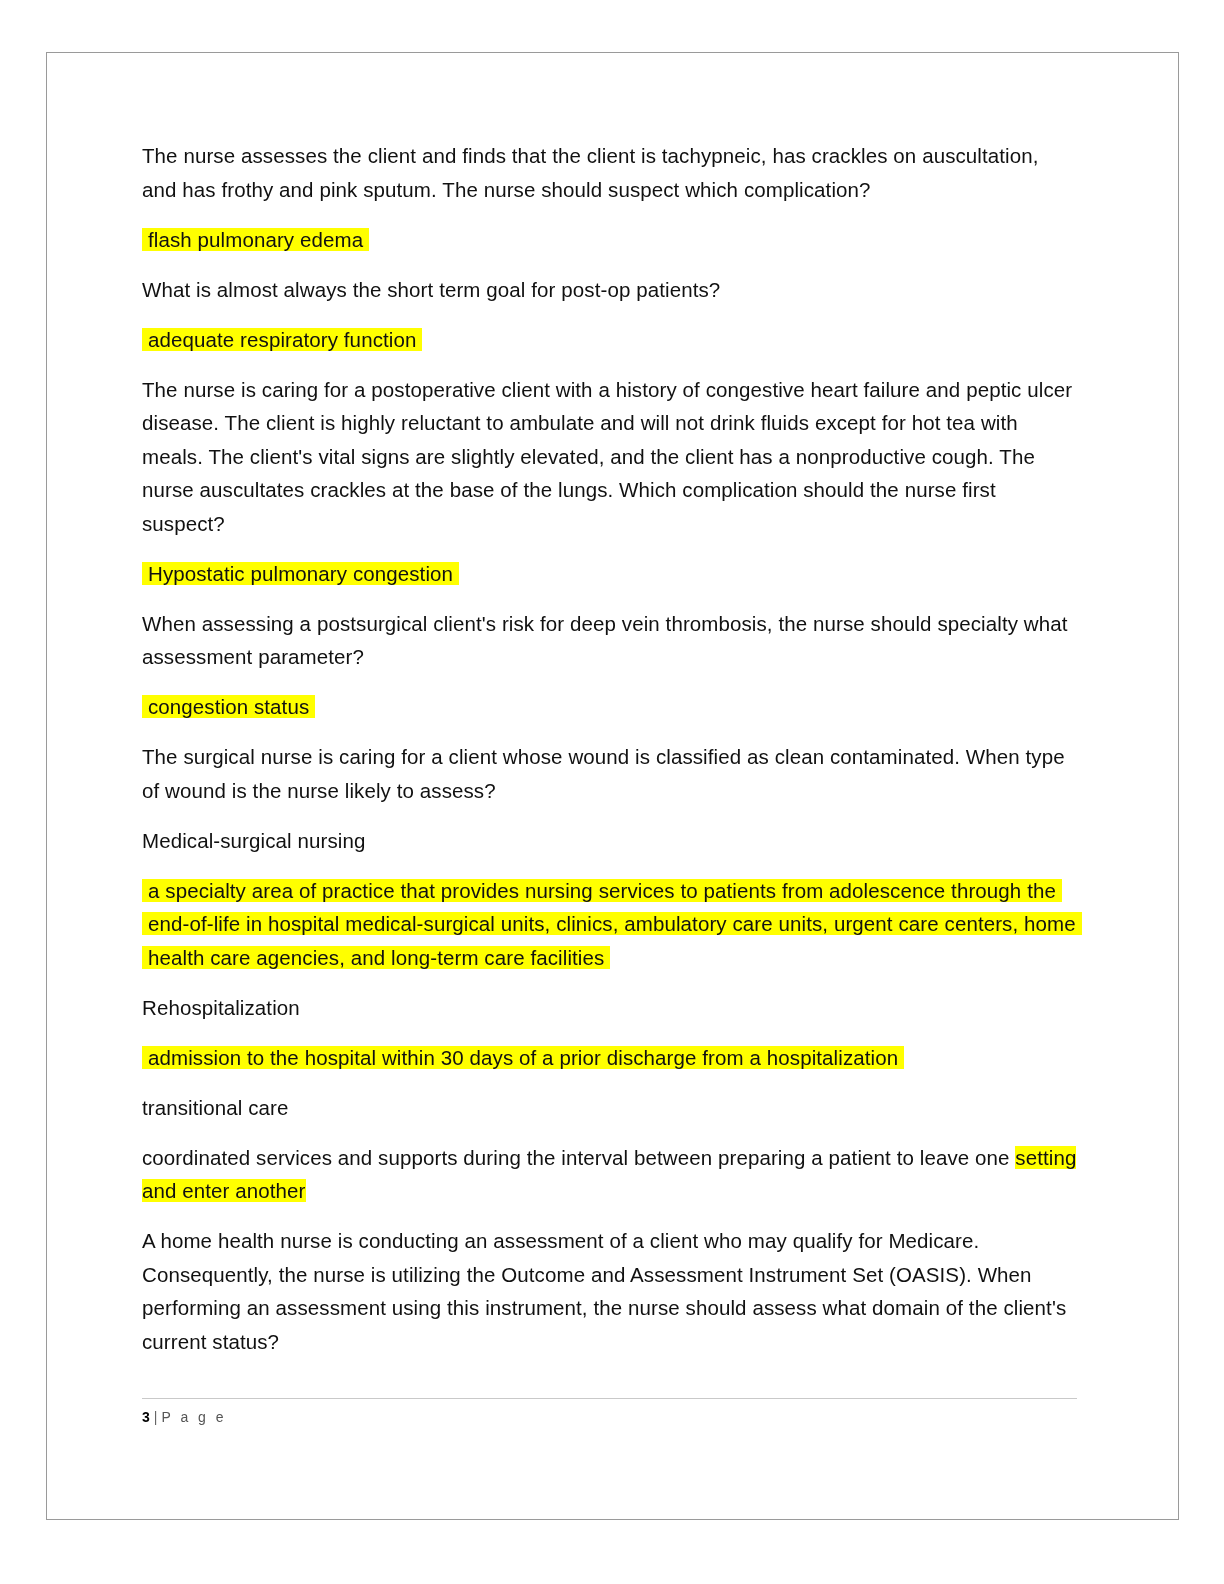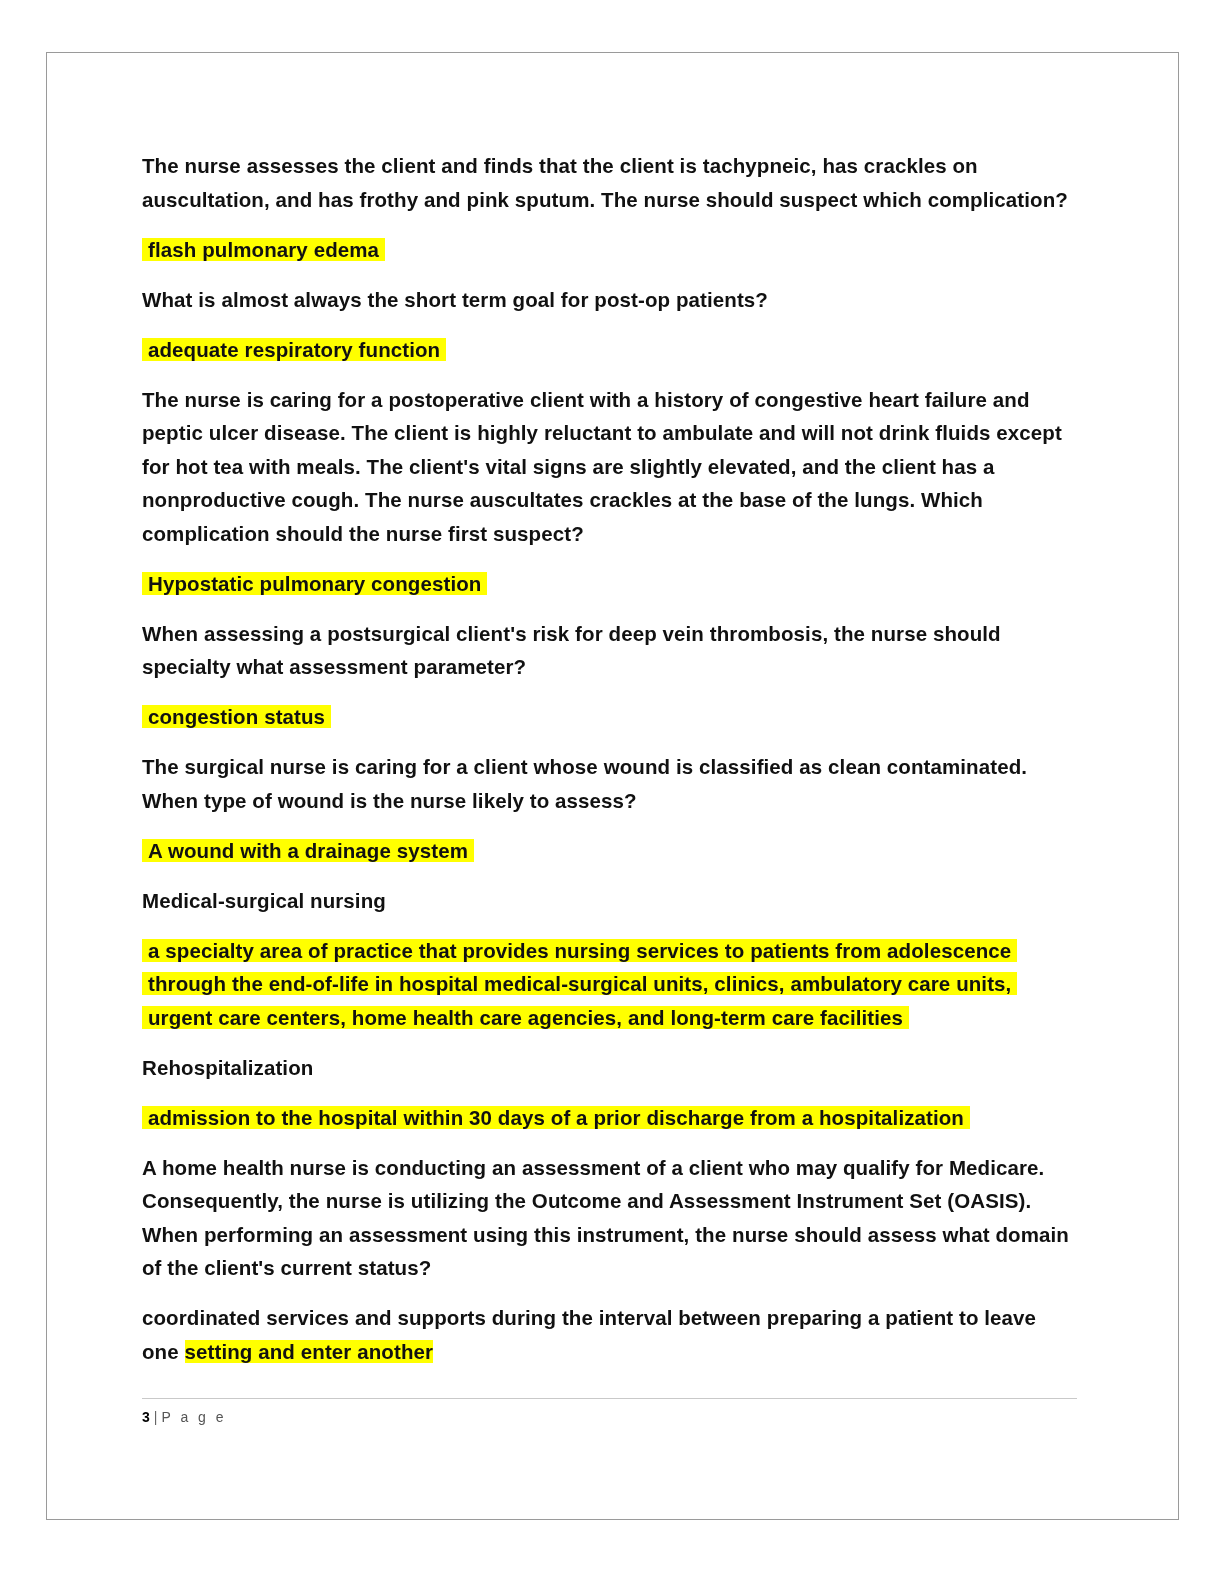--- a/index.html
+++ b/index.html
@@ -20,23 +20,22 @@
     width: 1133px;
     height: 1468px;
     border: 1px solid #9a9a9a;
     background: #ffffff;
     box-sizing: border-box;
     overflow: hidden;
   }
   .content {
     position: absolute;
     left: 95px;
-    top: 96px;
+    top: 86px;
     width: 935px;
-    font-weight: bold;
   }
   .para {
     font-size: 20.5px;
     line-height: 33.5px;
     margin: 0 0 16.5px 0;
     color: #111111;
     letter-spacing: 0.1px;
   }
   .hl {
     background: #ffff00;
@@ -96,34 +95,34 @@
     <p class="para">The nurse is caring for a postoperative client with a history of congestive heart failure and peptic ulcer disease. The client is highly reluctant to ambulate and will not drink fluids except for hot tea with meals. The client's vital signs are slightly elevated, and the client has a nonproductive cough. The nurse auscultates crackles at the base of the lungs. Which complication should the nurse first suspect?</p>
 
     <p class="para hl-block"><span class="hl">Hypostatic pulmonary congestion</span></p>
 
     <p class="para">When assessing a postsurgical client's risk for deep vein thrombosis, the nurse should specialty what assessment parameter?</p>
 
     <p class="para hl-block"><span class="hl">congestion status</span></p>
 
     <p class="para">The surgical nurse is caring for a client whose wound is classified as clean contaminated. When type of wound is the nurse likely to assess?</p>
 
-    <p class="para hl-block"><span class="hl">A wound with a drainage system</span></p>
 
     <p class="para">Medical-surgical nursing</p>
 
     <p class="para hl-block"><span class="hl">a specialty area of practice that provides nursing services to patients from adolescence through the end-of-life in hospital medical-surgical units, clinics, ambulatory care units, urgent care centers, home health care agencies, and long-term care facilities</span></p>
 
     <p class="para">Rehospitalization</p>
 
     <p class="para hl-block"><span class="hl">admission to the hospital within 30 days of a prior discharge from a hospitalization</span></p>
 
+    <p class="para">transitional care</p>
+
+    <p class="para"><span>coordinated services and supports during the interval between preparing a patient to leave one </span><span class="hl">setting and enter another</span></p>
 
     <p class="para">A home health nurse is conducting an assessment of a client who may qualify for Medicare. Consequently, the nurse is utilizing the Outcome and Assessment Instrument Set (OASIS). When performing an assessment using this instrument, the nurse should assess what domain of the client's current status?</p>
-
-    <p class="para"><span>coordinated services and supports during the interval between preparing a patient to leave one </span><span class="hl">setting and enter another</span></p>
 
   </div>
 
   <div class="footer-rule"></div>
 
   <div class="footer">
     <span class="num">3</span><span class="sep">|</span><span class="word">P a g e</span>
   </div>
 
 </div>

